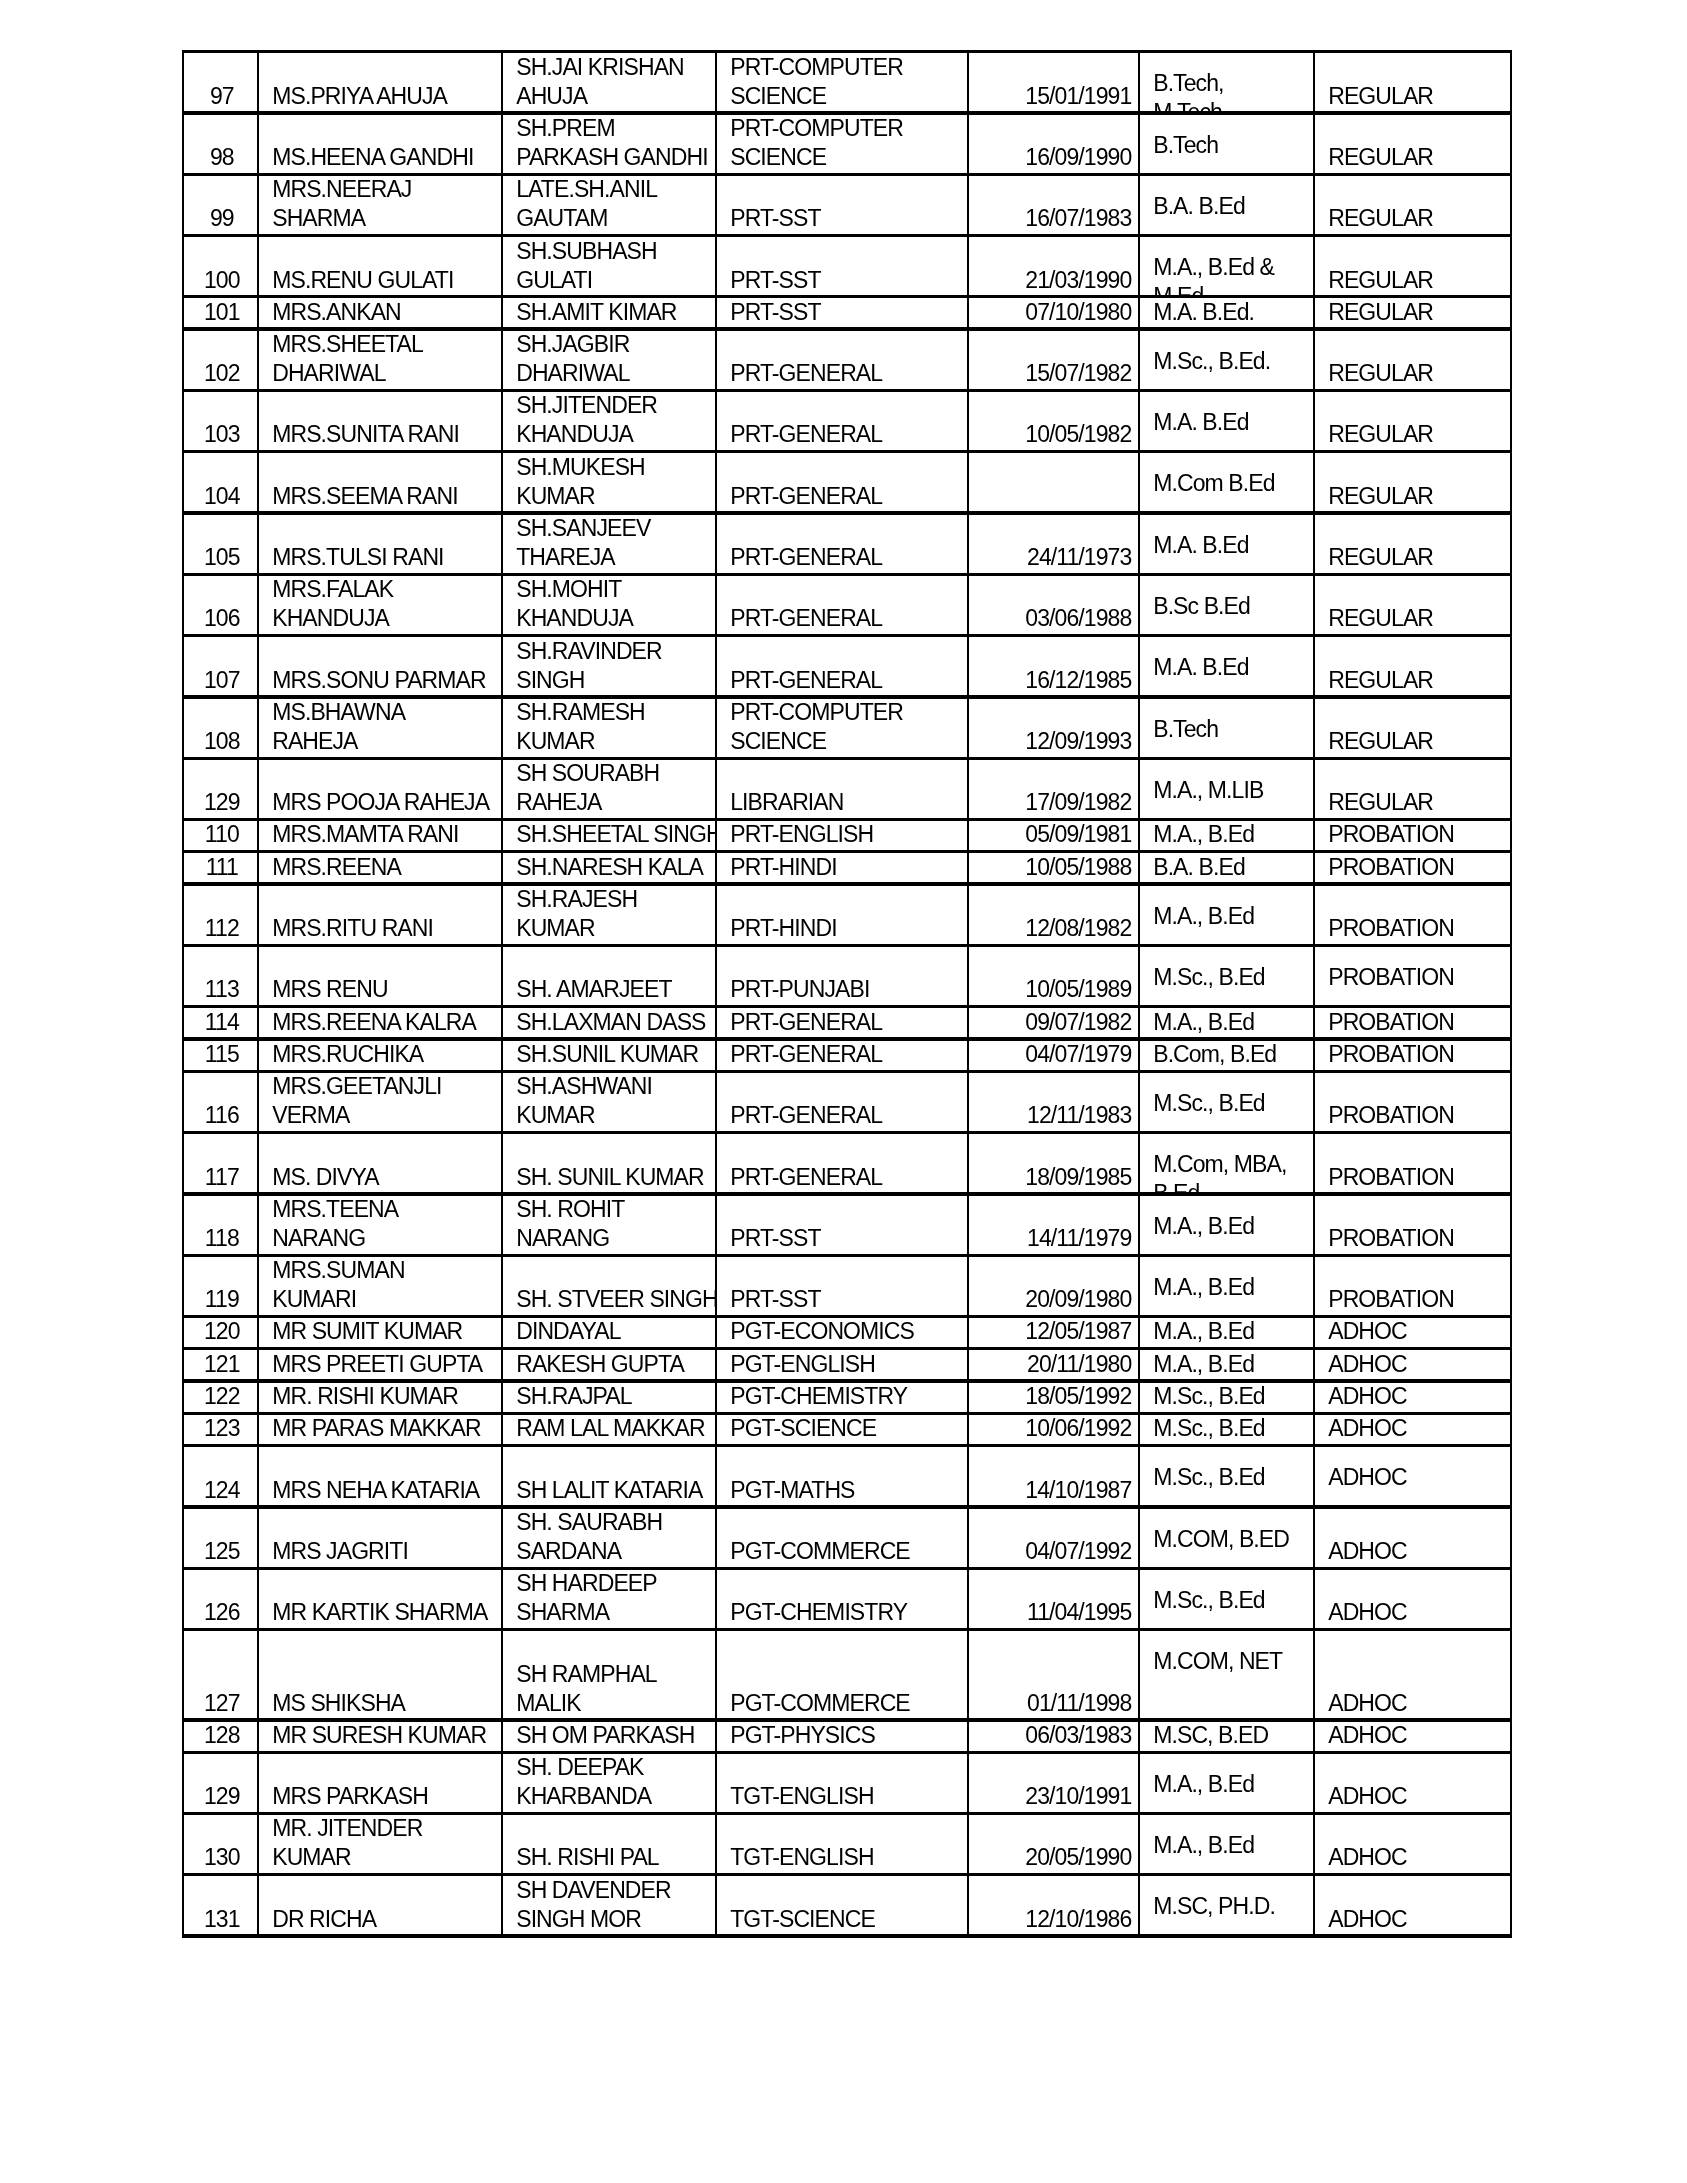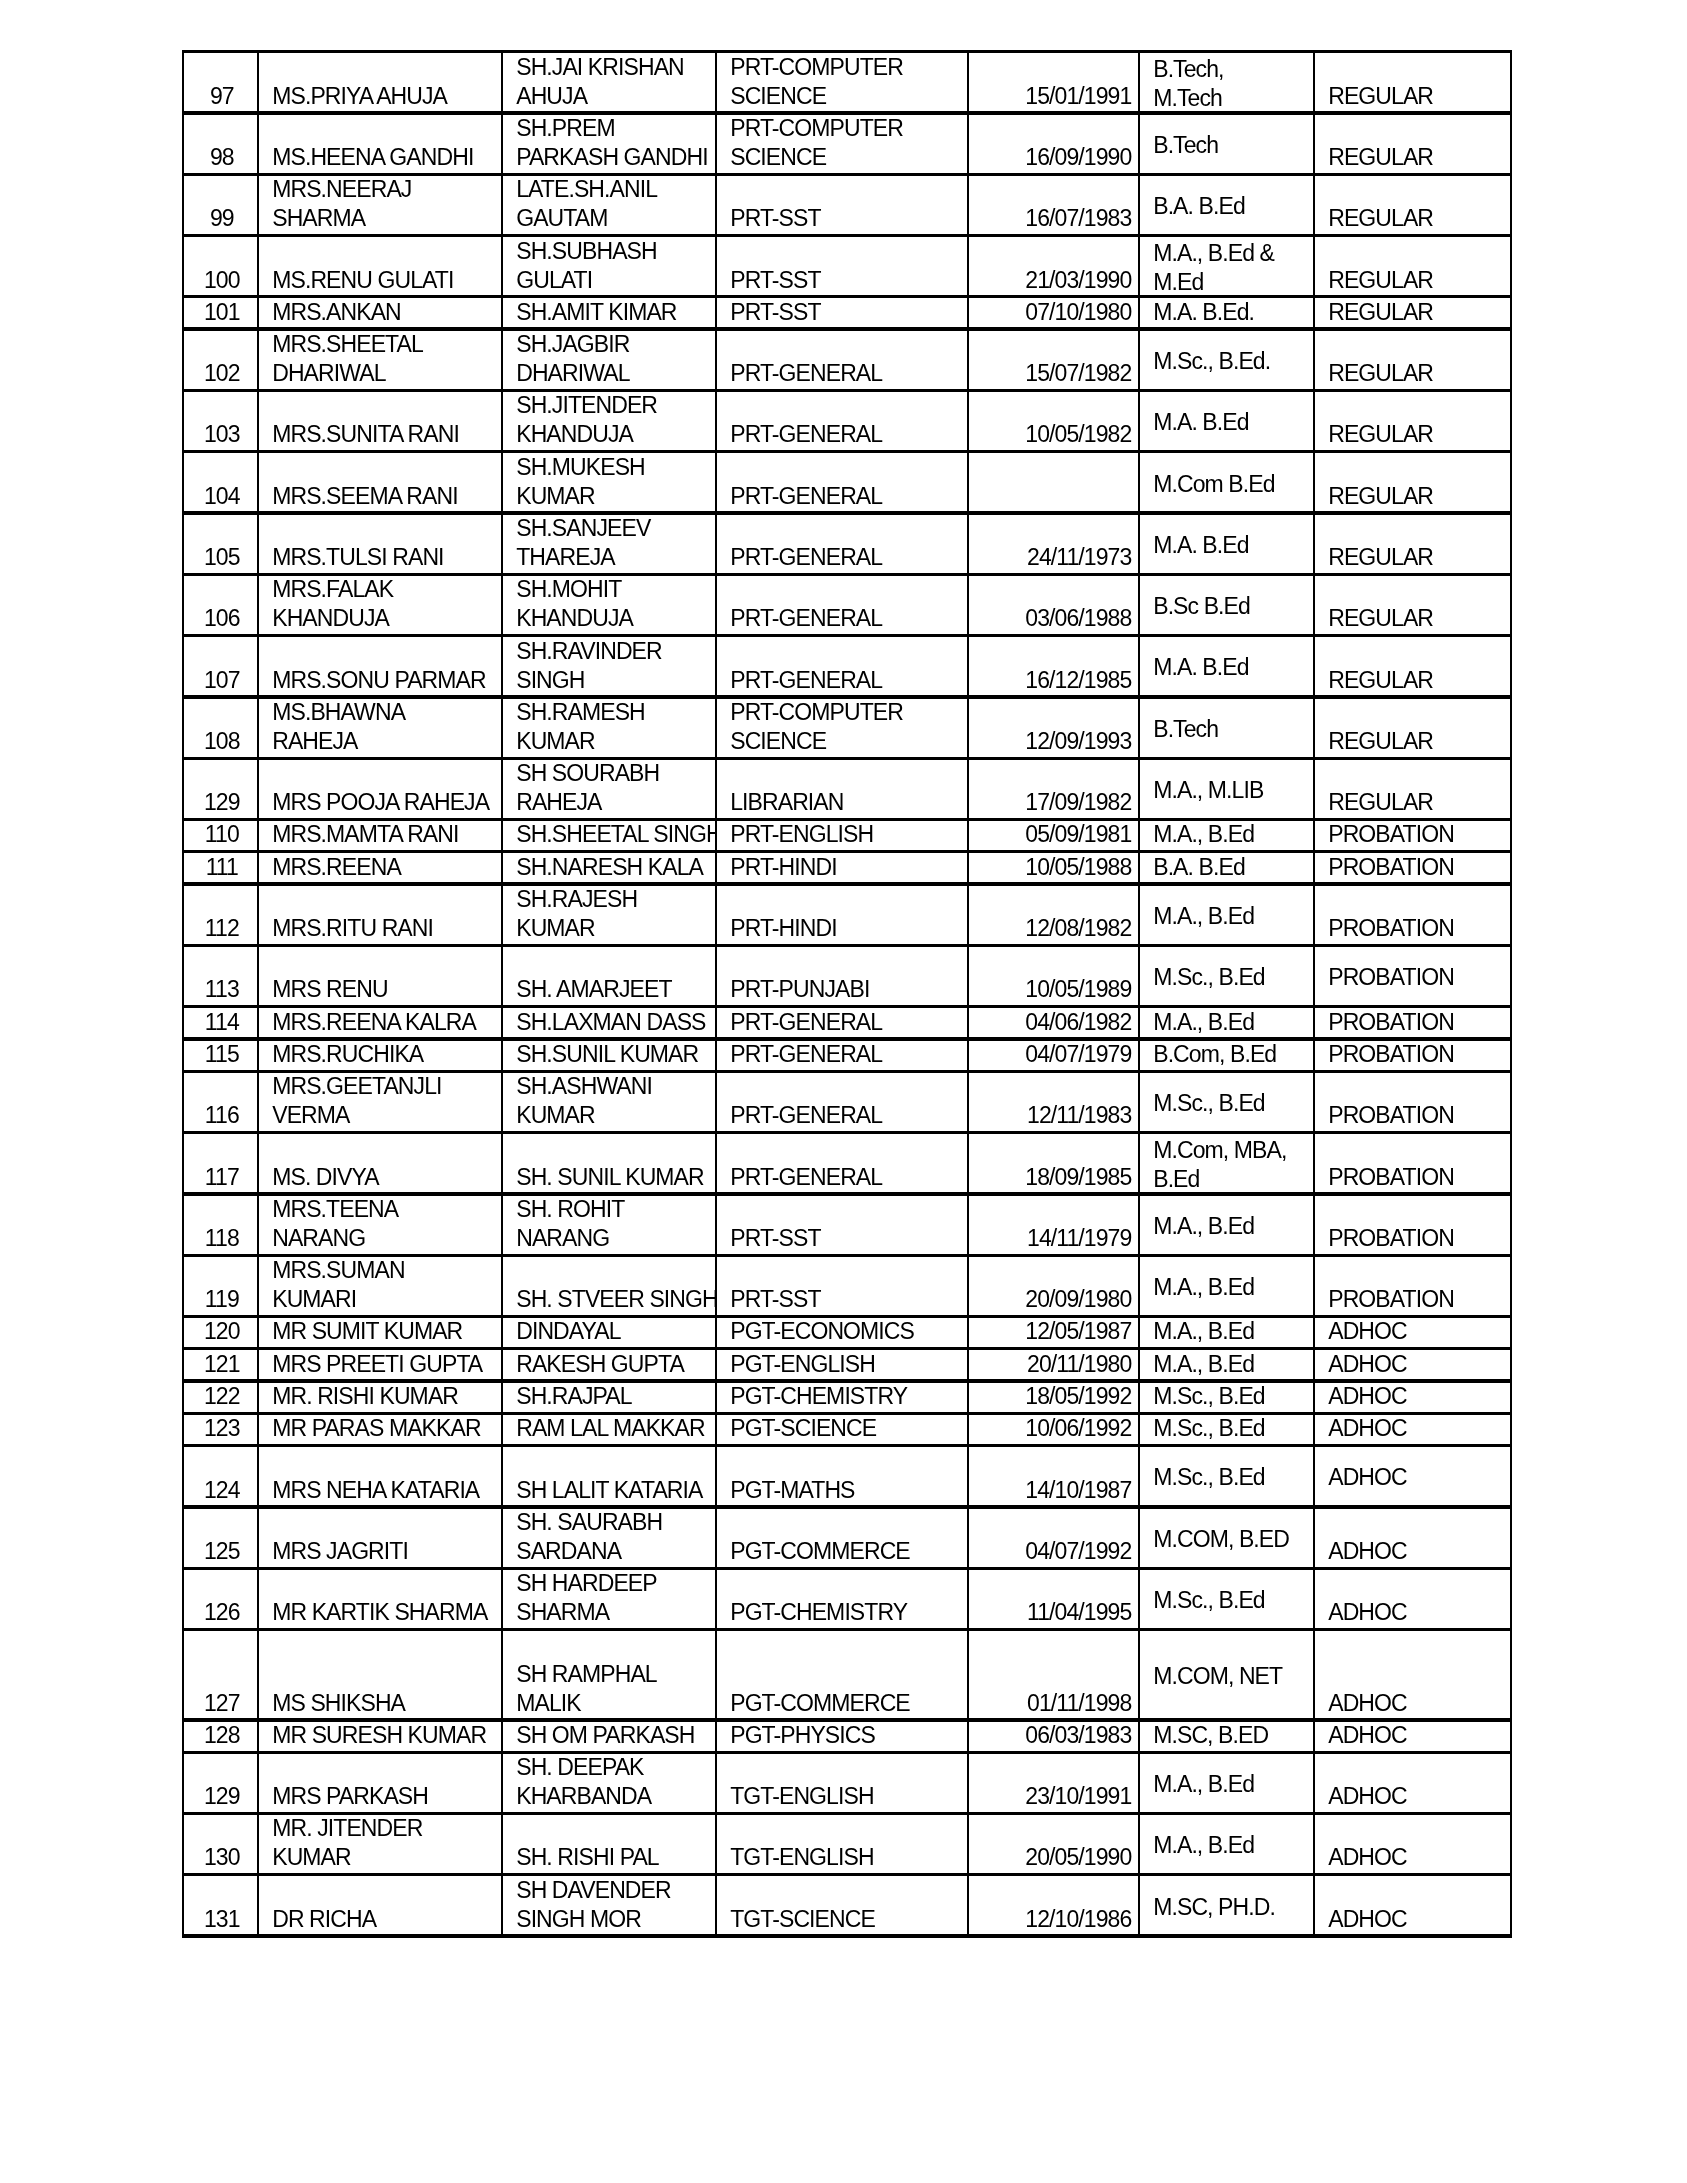--- a/index.html
+++ b/index.html
@@ -25,21 +25,21 @@
   .cell{
     background:#ffffff;
     display:flex;
     flex-direction:column;
     justify-content:flex-end;
     overflow:hidden;
     font-size:23px;
     letter-spacing:-0.9px;
     padding:0 6.6px 0.7px 13.2px;
   }
-  .cell.top{justify-content:center;padding-top:4px;}
+  .cell.top{justify-content:flex-start;padding-top:16px;}
   .cell .line{line-height:29px;white-space:nowrap;}
   
   .cell.c0{text-align:center;padding-right:10.6px;}
   
   .cell.c4{text-align:right;}
 </style>
 </head>
 <body>
 
 <div class="page">
@@ -321,21 +321,21 @@
         </div></div>
       <div class="trow"><div class="cell c0">
           <div class="line">114</div>
         </div><div class="cell c1">
           <div class="line">MRS.REENA KALRA</div>
         </div><div class="cell c2">
           <div class="line">SH.LAXMAN DASS</div>
         </div><div class="cell c3">
           <div class="line">PRT-GENERAL</div>
         </div><div class="cell c4">
-          <div class="line">04/06/1982</div>
+          <div class="line">09/07/1982</div>
         </div><div class="cell c5">
           <div class="line">M.A., B.Ed</div>
         </div><div class="cell c6">
           <div class="line">PROBATION</div>
         </div></div>
       <div class="trow"><div class="cell c0">
           <div class="line">115</div>
         </div><div class="cell c1">
           <div class="line">MRS.RUCHIKA</div>
         </div><div class="cell c2">

